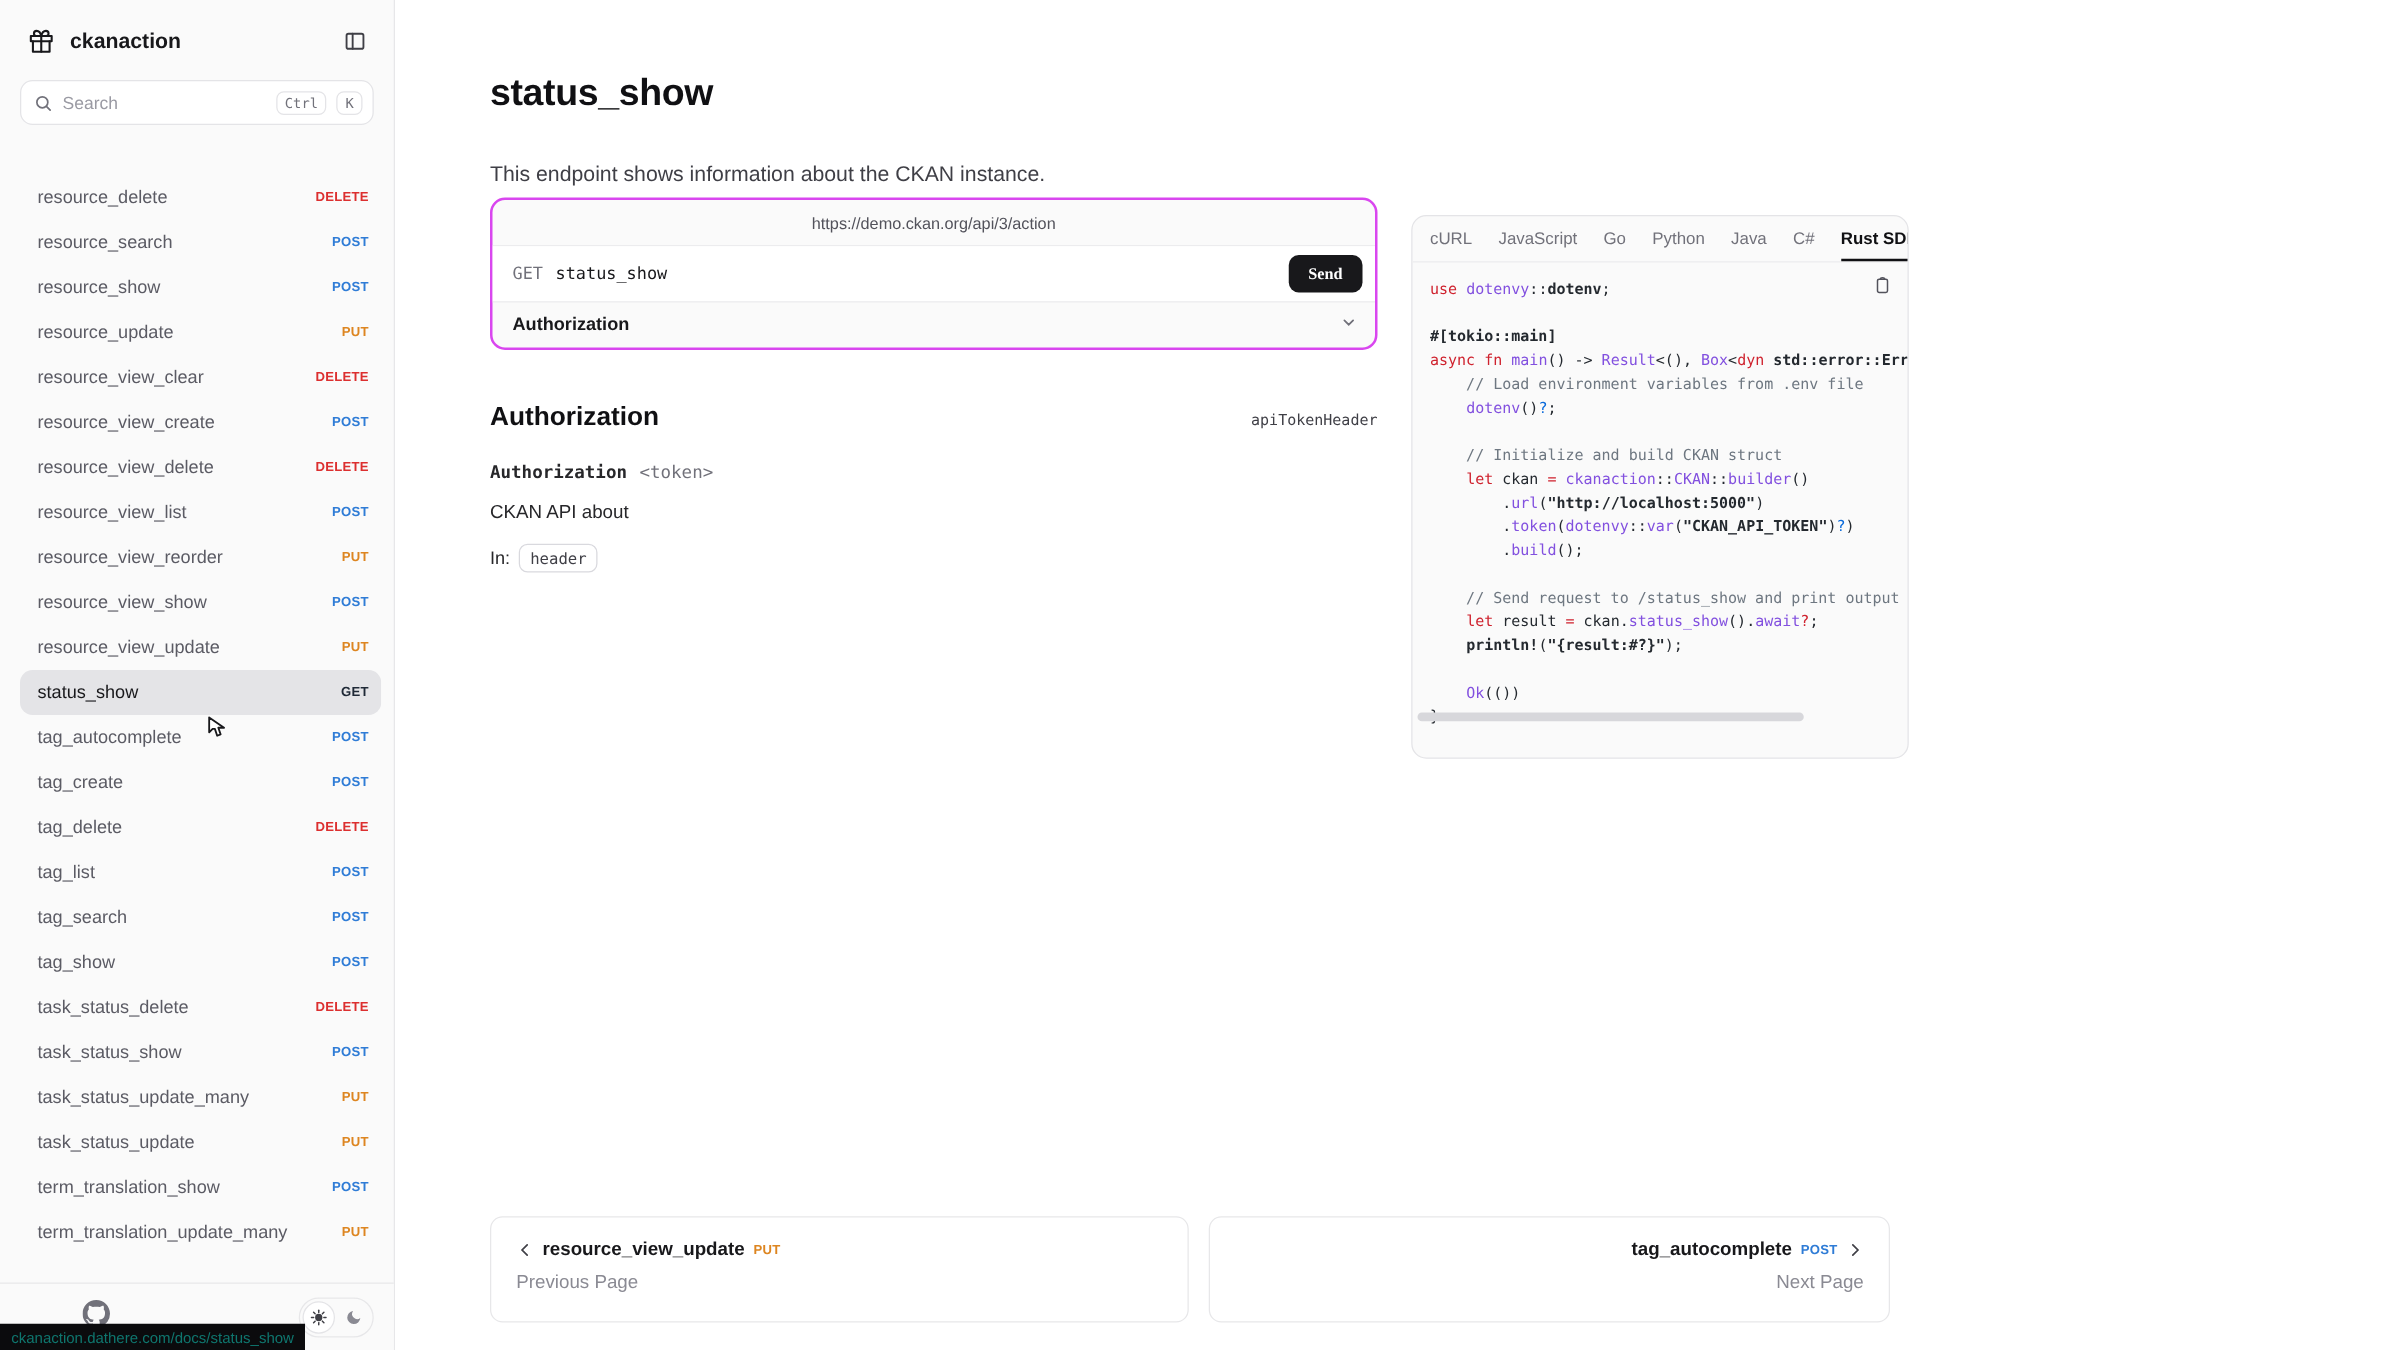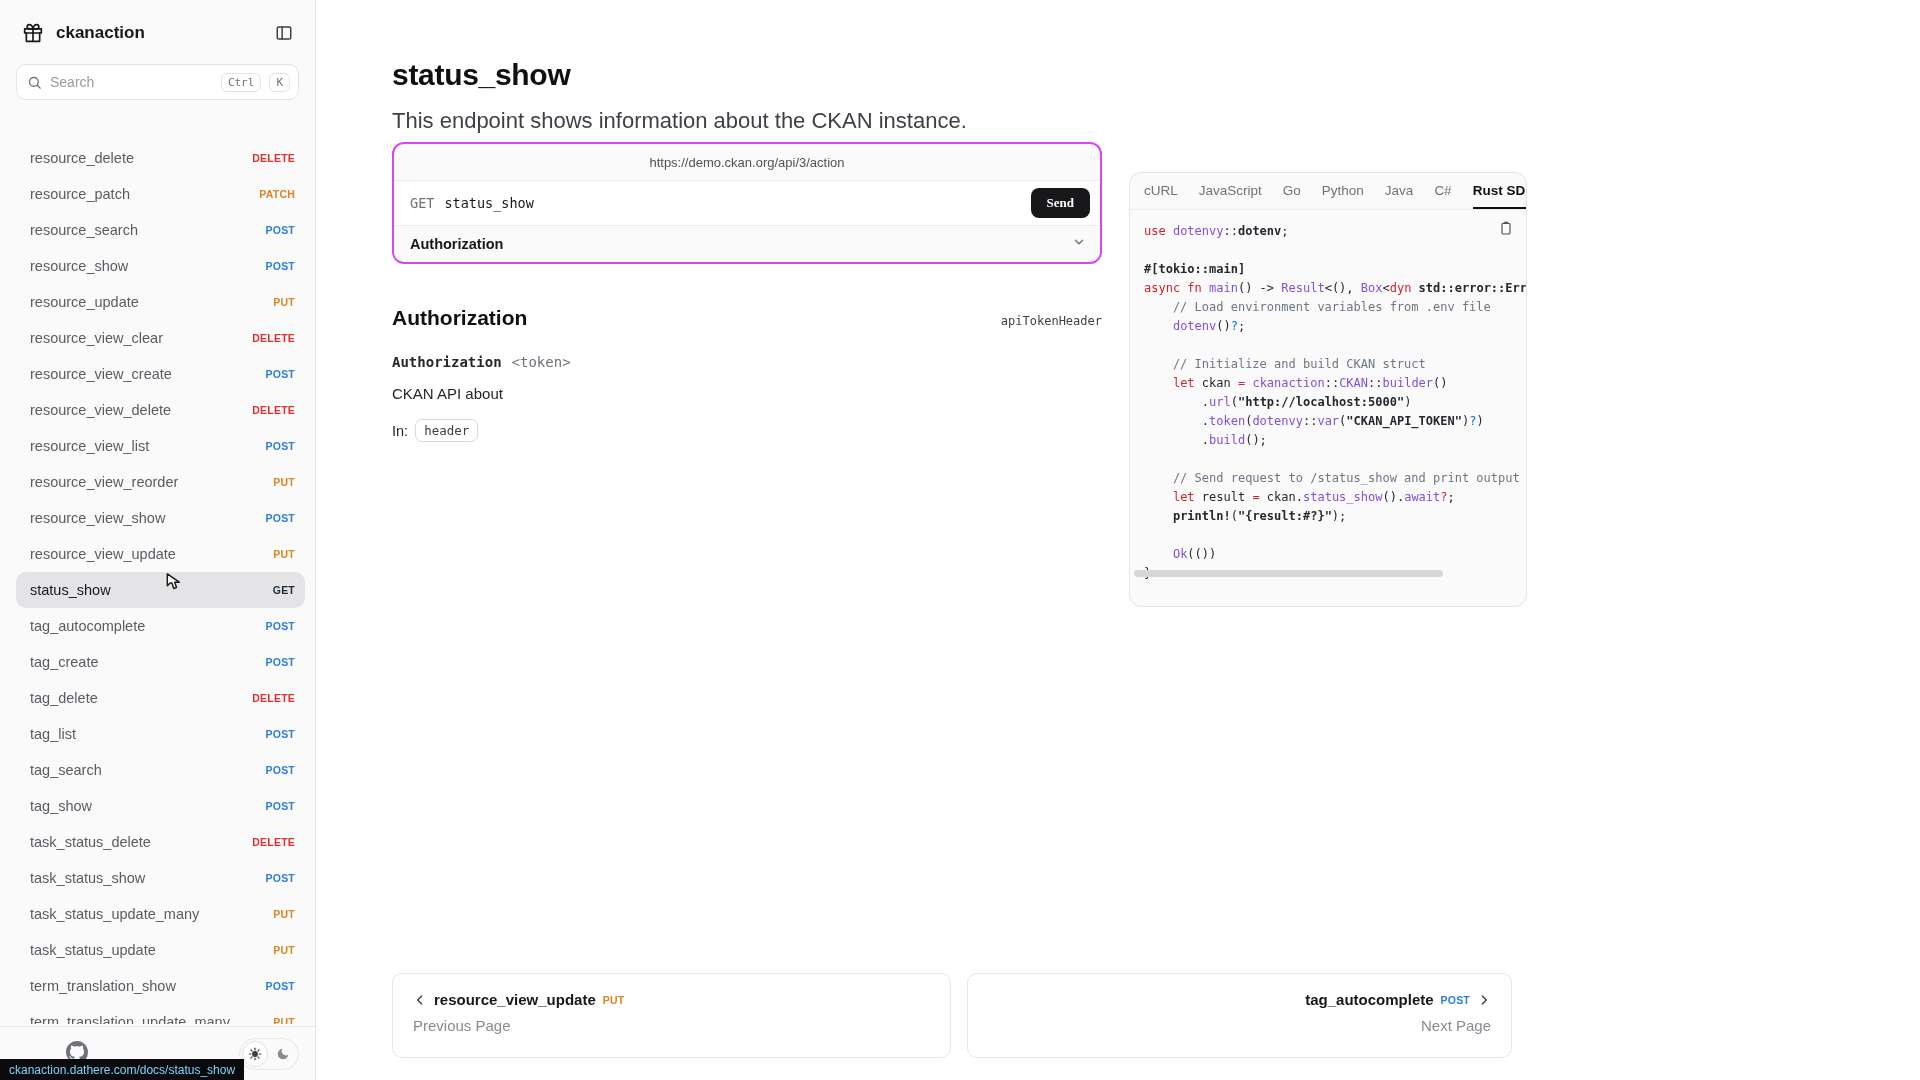--- a/index.html
+++ b/index.html
@@ -26,27 +26,27 @@
   .m-put { color:var(--method-put); }
   .m-patch { color:var(--method-patch); }
   .m-get { color:var(--method-get); }
   .sb-footer { position:absolute; left:0; right:0; bottom:0; height:54px; border-top:1px solid #e7e7e9; background:#fafafa; display:flex; align-items:center; padding:0 16px 0 66px; }
   .gh { color:#71717a; }
   .theme-toggle { margin-left:auto; display:flex; align-items:center; gap:2px; border:1px solid #e7e7e9; border-radius:999px; padding:2px; background:#fafafa; }
   .theme-btn { width:26px; height:26px; border-radius:50%; display:flex; align-items:center; justify-content:center; color:#8a8a93; }
   .theme-btn.active { background:#ffffff; border:1px solid #e4e4e7; color:#3f3f46; }
 
   
-  .statusbar { position:absolute; left:0; bottom:0; height:21px; background:#0b0b0d; color:#7dd3fc; font-size:12px; display:flex; align-items:center; padding:0 9px; z-index:50; }
+  .statusbar { position:absolute; left:0; bottom:0; height:21px; background:#0b0b0d; color:#0f766e; font-size:12px; display:flex; align-items:center; padding:0 9px; z-index:50; }
 
   
   .content { position:absolute; left:316px; top:0; width:1604px; height:1080px; background:#ffffff; }
   .main-col { position:absolute; left:76px; top:0; width:710px; }
   .page-title { margin-top:58px; font-size:30px; font-weight:700; letter-spacing:-.01em; color:#101013; }
-  .page-desc { margin-top:16px; font-size:22px; color:#3f3f46; }
+  .page-desc { margin-top:38px; font-size:17px; color:#3f3f46; }
 
   .playground { margin-top:8px; border:2px solid #d946ef; border-radius:12px; background:#fafafa; overflow:hidden; }
   .pg-urlbar { height:37px; display:flex; align-items:center; justify-content:center; font-size:13px; color:#52525b; border-bottom:1px solid #ececee; }
   .pg-row { height:44px; background:#ffffff; display:flex; align-items:center; padding:0 10px 0 16px; gap:10px; }
   .pg-method { font-size:13.5px; color:#71717a; }
   .pg-endpoint { font-size:13.5px; color:#18181b; flex:1; }
   .send-btn { background:#18181b; color:#ffffff; font-size:13px; font-weight:600; border:none; border-radius:8px; padding:7px 16px; cursor:pointer;font-family:Liberation Serif, serif; }
   .pg-auth { height:37px; display:flex; align-items:center; padding:0 14px 0 16px; border-top:1px solid #ececee; cursor:pointer; }
   .pg-auth-lbl { font-size:14.5px; font-weight:600; color:#18181b; flex:1; }
   .chev { color:#71717a; }
@@ -122,24 +122,20 @@
     </span>
     <span class="search-ph">Search</span>
     <span class="kbd">Ctrl</span>
     <span class="kbd">K</span>
   </div>
 
   <nav class="sb-list" id="sidebar-list">
       <div class="sb-item">
         <span class="lbl">resource_delete</span>
         <span class="method m-delete">DELETE</span>
-      </div>
-      <div class="sb-item">
-        <span class="lbl">resource_patch</span>
-        <span class="method m-patch">PATCH</span>
       </div>
       <div class="sb-item">
         <span class="lbl">resource_search</span>
         <span class="method m-post">POST</span>
       </div>
       <div class="sb-item">
         <span class="lbl">resource_show</span>
         <span class="method m-post">POST</span>
       </div>
       <div class="sb-item">

